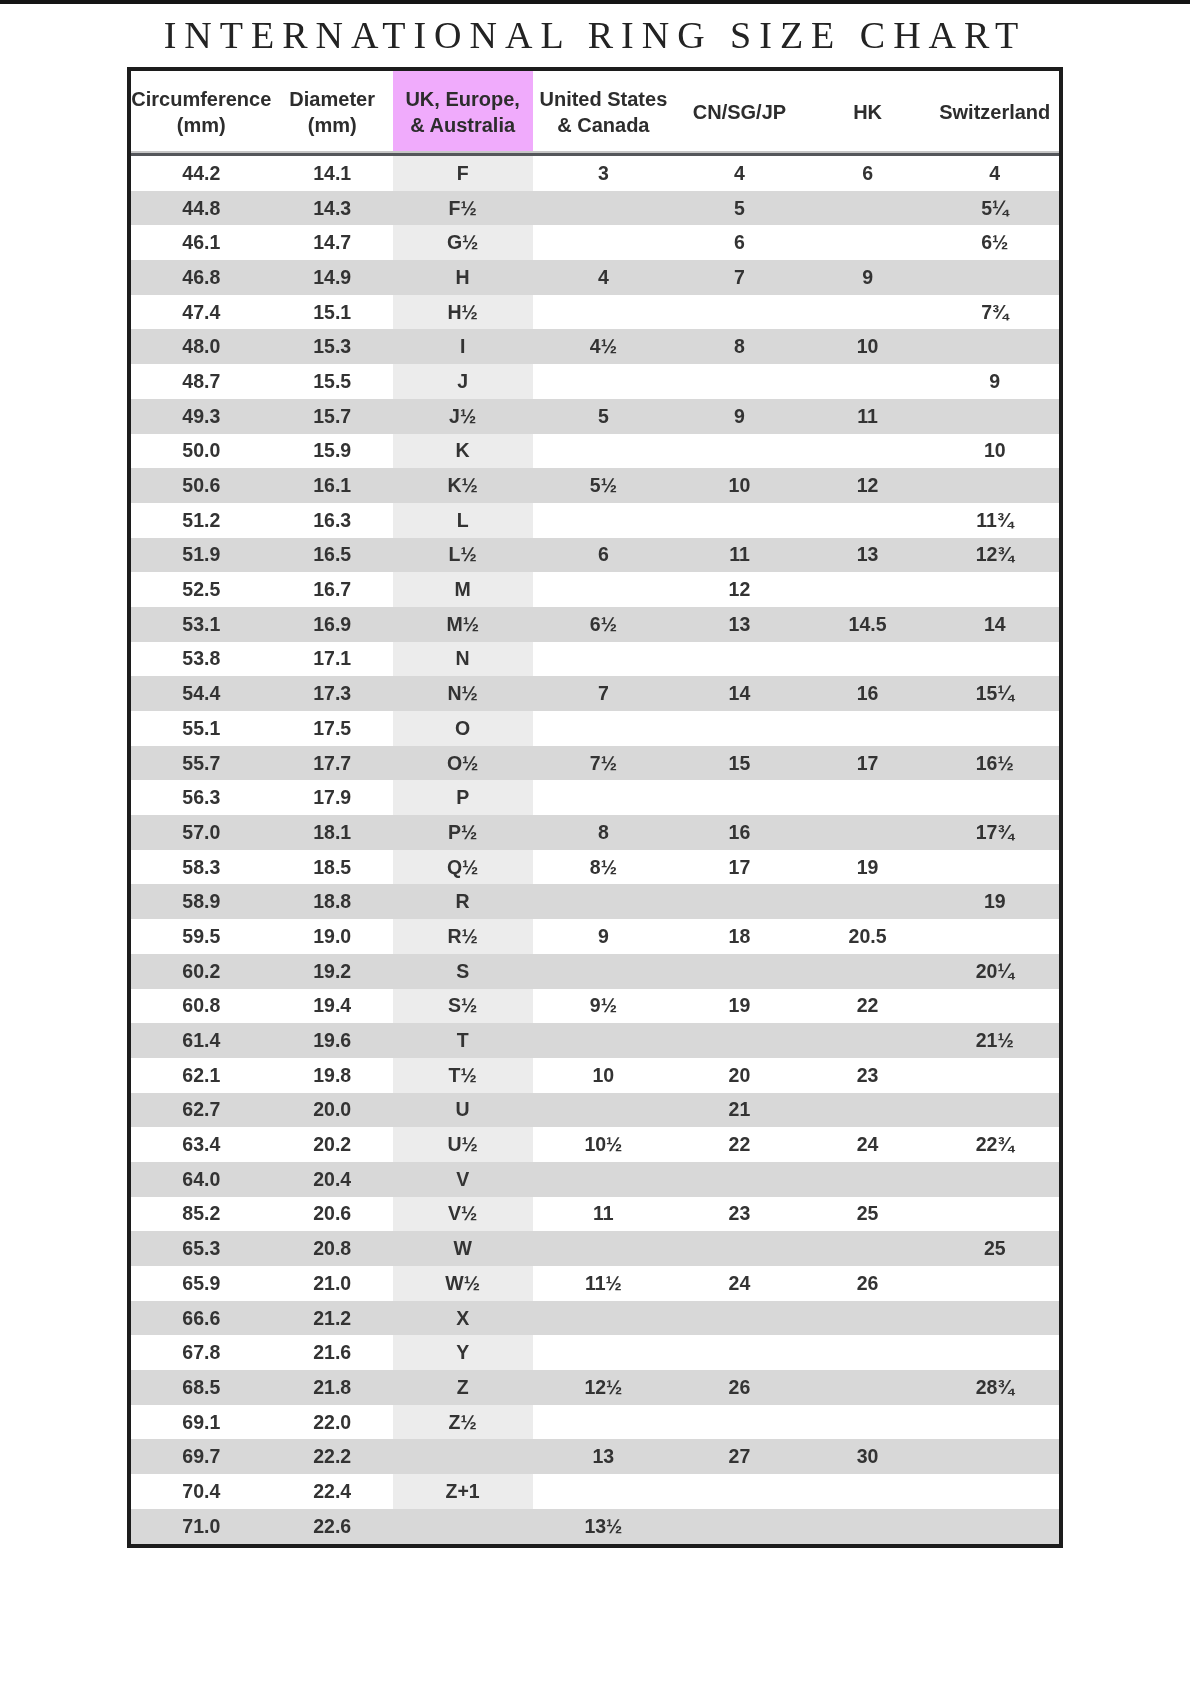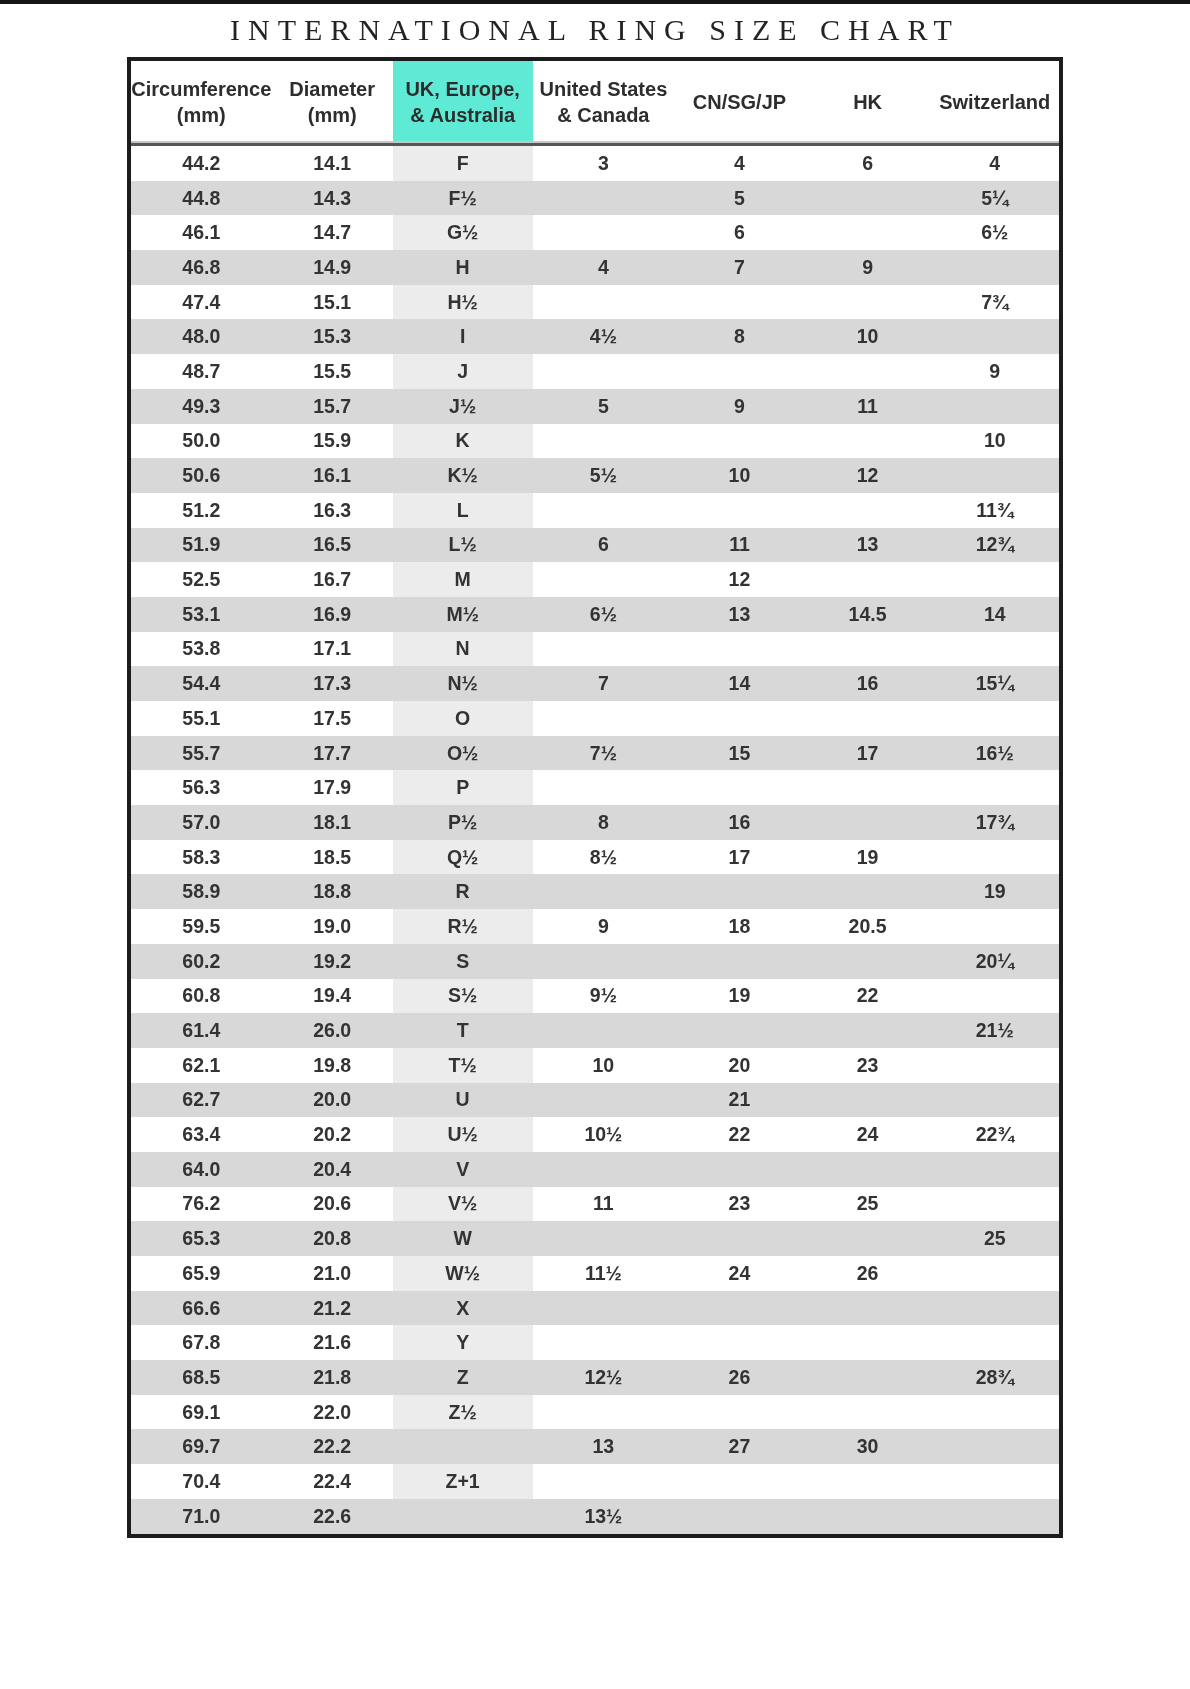--- a/index.html
+++ b/index.html
@@ -14,21 +14,21 @@
     overflow: hidden;
   }
   .top-rule {
     height: 4px;
     background: #151515;
     width: 100%;
   }
   h1.page-title {
     font-family: "Liberation Serif", serif;
     font-weight: normal;
-    font-size: 30px;
+    font-size: 38px;
     letter-spacing: 8px;
     color: #232323;
     text-align: center;
     margin: 9px 0 10px 0;
     white-space: nowrap;
   }
   table.ring-table {
     width: 936px;
     margin: 0 auto;
     border-collapse: collapse;
@@ -48,21 +48,21 @@
     font-weight: bold;
     color: #2d2d2d;
     text-align: center;
     vertical-align: middle;
     padding: 15px 0 13px 0;
     line-height: 1.3;
     white-space: pre-line;
     border-bottom: 2px solid #c6c6c6;
     background: #ffffff;
   }
-  thead th.uk-col { background: #5eead4; }
+  thead th.uk-col { background: #f0abfc; }
 
   thead tr.rule-row td {
     height: 3px;
     padding: 0;
     background: #54565a;
     border: none;
     line-height: 0;
     font-size: 0;
   }
 
@@ -335,21 +335,21 @@
         <td>60.8</td>
         <td>19.4</td>
         <td>S½</td>
         <td>9½</td>
         <td>19</td>
         <td>22</td>
         <td></td>
       </tr>
       <tr>
         <td>61.4</td>
-        <td>26.0</td>
+        <td>19.6</td>
         <td>T</td>
         <td></td>
         <td></td>
         <td></td>
         <td>21½</td>
       </tr>
       <tr>
         <td>62.1</td>
         <td>19.8</td>
         <td>T½</td>
@@ -379,21 +379,21 @@
       <tr>
         <td>64.0</td>
         <td>20.4</td>
         <td>V</td>
         <td></td>
         <td></td>
         <td></td>
         <td></td>
       </tr>
       <tr>
-        <td>76.2</td>
+        <td>85.2</td>
         <td>20.6</td>
         <td>V½</td>
         <td>11</td>
         <td>23</td>
         <td>25</td>
         <td></td>
       </tr>
       <tr>
         <td>65.3</td>
         <td>20.8</td>

